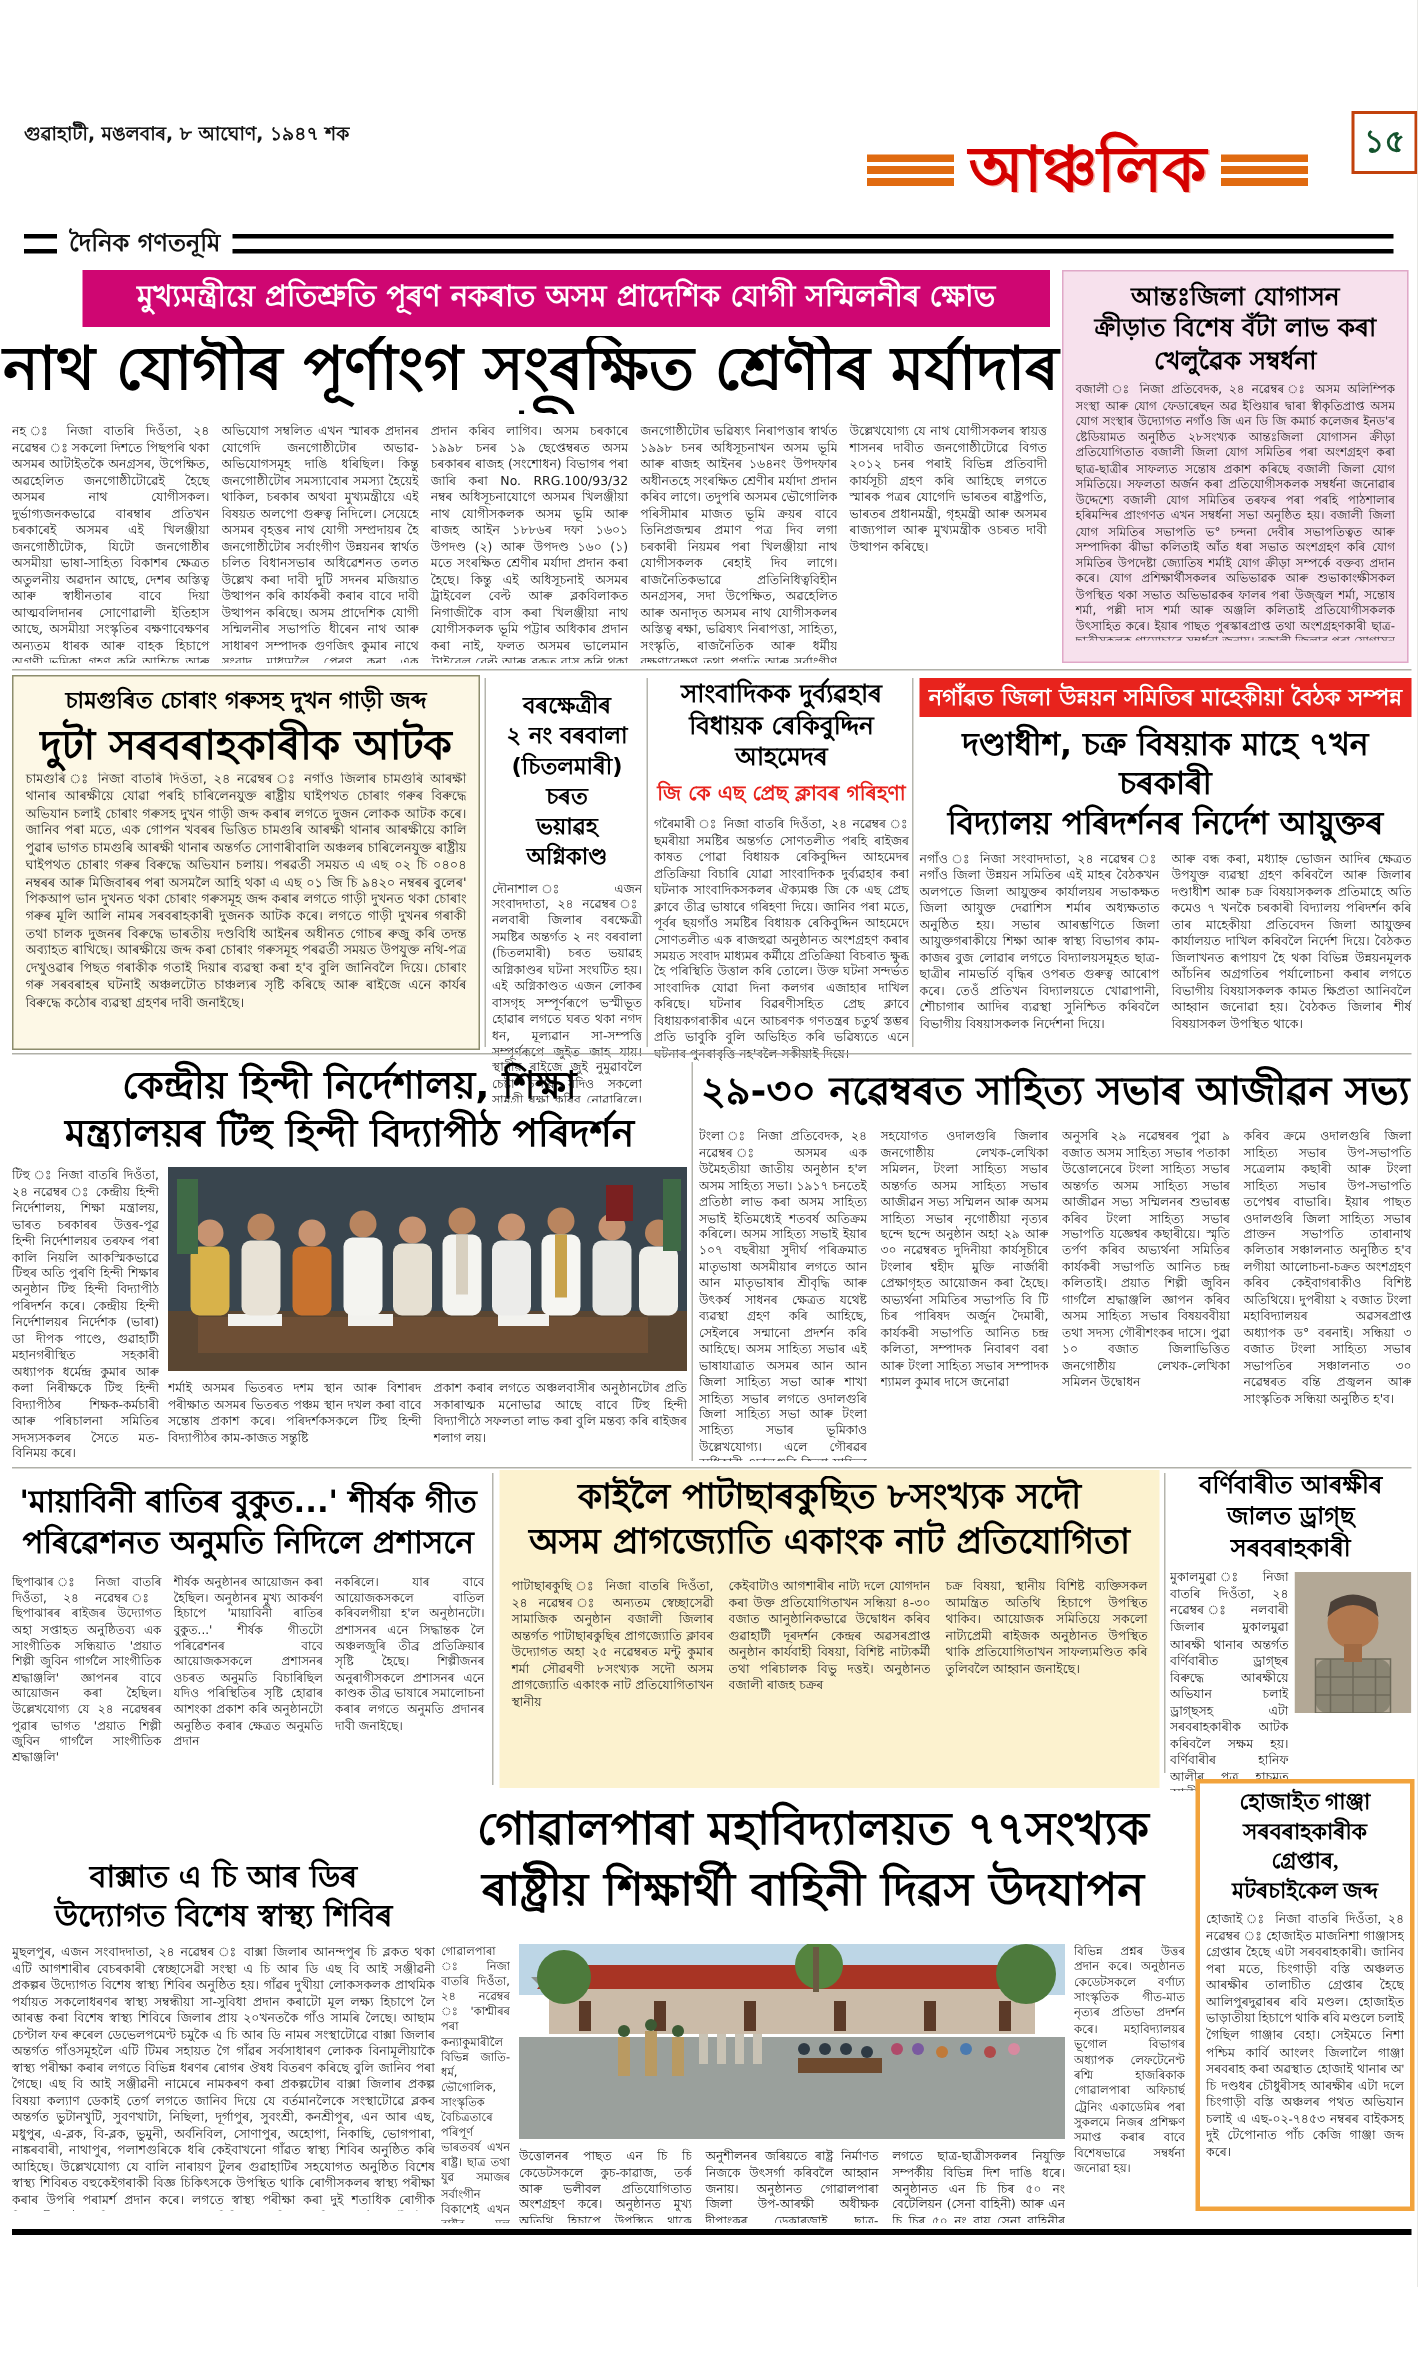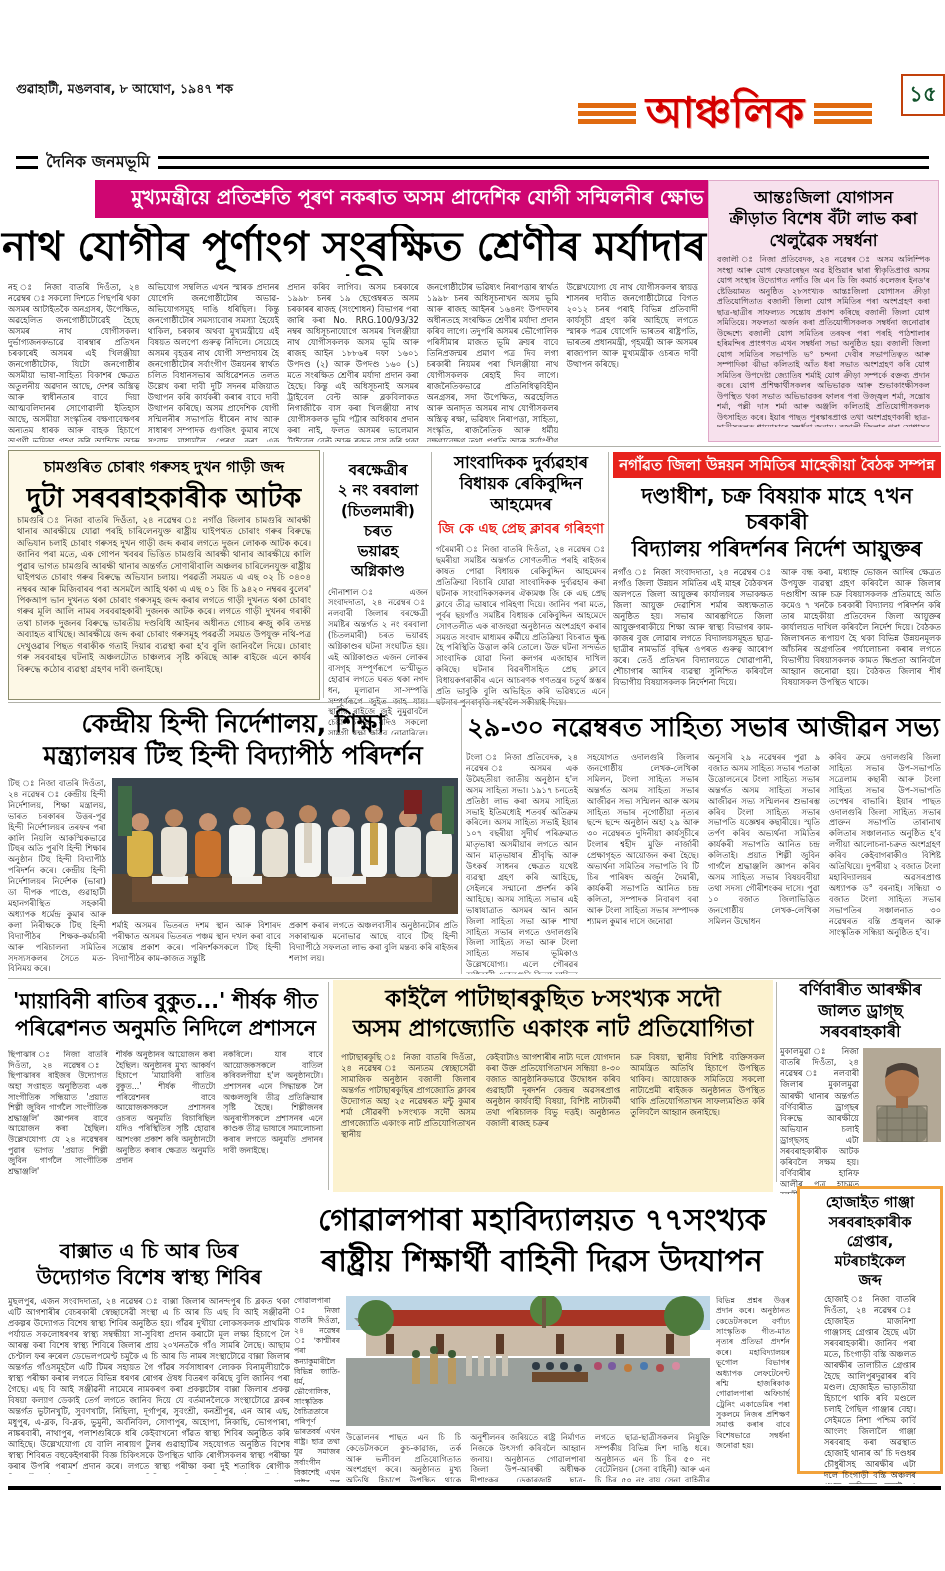--- a/index.html
+++ b/index.html
@@ -19,21 +19,21 @@
   .eng-date{font-size:14px;font-weight:bold;font-family:"Liberation Sans",sans-serif;text-align:right;}
   .pagenum-box{border:2px solid #c2410c;display:flex;align-items:center;justify-content:center;
                font-size:21px;font-weight:bold;color:#14532d;background:#fff;}
   .mast-row{display:flex;align-items:center;justify-content:center;gap:10px;}
   .mast-lines{width:58px;height:21px;background:repeating-linear-gradient(to bottom,#e06a10 0 5px,#ffffff 5px 8px);}
   .mast-title{font-size:42px;font-weight:bold;color:#d40000;line-height:1;text-shadow:1px 1px 0 #f4b0a0;}
   .name-row{display:flex;align-items:center;gap:8px;}
   .dbl{height:7px;border-top:3px solid #000;border-bottom:3px solid #000;}
   .paper-name{font-size:16px;font-weight:bold;white-space:nowrap;}
   
-  .kicker-magenta{background:#cf0672;color:#fff;font-weight:bold;display:flex;align-items:center;justify-content:center;margin-left:40px;}
+  .kicker-magenta{background:#cf0672;color:#fff;font-weight:bold;display:flex;align-items:center;justify-content:center;}
   .kicker-red{background:#e8231d;color:#fff;font-weight:bold;display:flex;align-items:center;justify-content:center;}
   .subhead-red{color:#e8231d;font-weight:bold;}
   
   .box-cream{background:#fdf8e6;border:1px solid #8d8d6d;}
   .box-pink{background:#f7e1ed;border:1px solid #e0a8c8;}
   .box-yellow{background:#fcf2cf;}
   .box-orange{background:#fff;border:3px solid #f2a33c;}
   .photo{display:block;}
 </style>
 </head>
@@ -47,21 +47,21 @@
     <span class="mast-lines"></span>
     <span class="mast-title">আঞ্চলিক</span>
     <span class="mast-lines"></span>
   </div>
 
 
   <div class="abs pagenum-box" style="left:901px;top:74px;width:40px;height:38px;">১৫</div>
 
   <div class="abs name-row" style="left:16px;top:152px;width:913px;height:20px;">
     <span class="dbl" style="width:22px;"></span>
-    <span class="paper-name">দৈনিক জনমভূমি</span>
+    <span class="paper-name">দৈনিক গণতনূমি</span>
     <span class="dbl" style="flex:1;"></span>
   </div>
 
   <div class="abs kicker-magenta" style="left:55px;top:180px;width:645px;height:38px;font-size:19.5px;">মুখ্যমন্ত্ৰীয়ে প্ৰতিশ্ৰুতি পূৰণ নকৰাত অসম প্ৰাদেশিক যোগী সন্মিলনীৰ ক্ষোভ</div>
 
   <div class="abs hl ctr" style="left:0px;top:224px;width:708px;height:52px;font-size:40px;line-height:1.1;overflow:hidden;">নাথ যোগীৰ পূৰ্ণাংগ সংৰক্ষিত শ্ৰেণীৰ মৰ্যাদাৰ দাবী</div>
 
   <div class="abs cols" style="left:8px;top:282px;width:690px;height:160px;gap:8px;">
     <div class="col bt jt" style="font-size:8.3px;">নহ ঃ নিজা বাতৰি দিওঁতা, ২৪ নৱেম্বৰ ঃ সকলো দিশতে পিছপৰি থকা অসমৰ আটাইতকৈ অনগ্ৰসৰ, উপেক্ষিত, অৱহেলিত জনগোষ্ঠীটোৱেই হৈছে অসমৰ নাথ যোগীসকল। দুৰ্ভাগ্যজনকভাৱে বাৰম্বাৰ প্ৰতিখন চৰকাৰেই অসমৰ এই খিলঞ্জীয়া জনগোষ্ঠীটোক, যিটো জনগোষ্ঠীৰ অসমীয়া ভাষা-সাহিত্য বিকাশৰ ক্ষেত্ৰত অতুলনীয় অৱদান আছে, দেশৰ অস্তিত্ব আৰু স্বাধীনতাৰ বাবে দিয়া আত্মবলিদানৰ সোণোৱালী ইতিহাস আছে, অসমীয়া সংস্কৃতিৰ বক্ষণাবেক্ষণৰ অন্যতম ধাৰক আৰু বাহক হিচাপে অগ্ৰণী ভূমিকা গ্ৰহণ কৰি আহিছে আৰু যিটো জনগোষ্ঠীয়ে সদায়েই নিজৰ অসমীয়া পৰিচয় বৰ্তাই ৰাখি দেশৰ প্ৰতি সমৰ্পিত ভূমিপুত্ৰ হিচাপে নিজৰ দায়িত্ব আৰু কৰ্তব্য পালন কৰি আহিছে, সেই জনগোষ্ঠীটোক কিন্তু অসমৰ নিৰ্বাচিত চৰকাৰসমূহে সদায়েই মাহী আইৰ দৃষ্টিৰে চাই আহিছে। ২০২৩ চনৰ ১৪ জুনত বহু প্ৰতীক্ষাৰ অন্তত 'অসম প্ৰাদেশিক যোগী সন্মিলনীৰ' এটি তিনিজনীয়া প্ৰতিনিধি দলে জনতা ভৱনৰ কাৰ্যালয়কক্ষত মুখ্যমন্ত্ৰী ড° হিমন্ত বিশ্ব শৰ্মাক সাক্ষাৎ কৰি নাথ যোগীসকলৰ অভাৱ-</div>
     <div class="col bt jt" style="font-size:8.3px;">অভিযোগ সম্বলিত এখন স্মাৰক প্ৰদানৰ যোগেদি জনগোষ্ঠীটোৰ অভাৱ-অভিযোগসমূহ দাঙি ধৰিছিল। কিন্তু জনগোষ্ঠীটোৰ সমস্যাবোৰ সমস্যা হৈয়েই থাকিল, চৰকাৰ অথবা মুখ্যমন্ত্ৰীয়ে এই বিষয়ত অলপো গুৰুত্ব নিদিলে। সেয়েহে অসমৰ বৃহত্তৰ নাথ যোগী সম্প্ৰদায়ৰ হৈ জনগোষ্ঠীটোৰ সৰ্বাংগীণ উন্নয়নৰ স্বাৰ্থত চলিত বিধানসভাৰ অধিৱেশনত তলত উল্লেখ কৰা দাবী দুটি সদনৰ মজিয়াত উত্থাপন কৰি কাৰ্যকৰী কৰাৰ বাবে দাবী উত্থাপন কৰিছে। অসম প্ৰাদেশিক যোগী সন্মিলনীৰ সভাপতি ধীৰেন নাথ আৰু সাধাৰণ সম্পাদক গুণজিৎ কুমাৰ নাথে সংবাদ মাধ্যমলৈ প্ৰেৰণ কৰা এক বিবৃতিযোগে নাথ যোগীসকলৰ দীৰ্ঘদিনীয়া সমস্যাসমূহৰ বিষয়ে কয়— অসমৰ ট্ৰাইবেল বেল্ট আৰু ব্লকসমূহত অতীজৰে পৰা বাস কৰা খিলঞ্জীয়া নাথ যোগী মানুহখিনিক সংৰক্ষিত শ্ৰেণীৰ মৰ্যাদা প্ৰদান কৰা। ১৯৯৮ চনৰ অসম চৰকাৰৰ অধিসূচনাখন সংশোধন কৰি ট্ৰাইবেল বেল্ট আৰু ব্লকসমূহৰ উপৰি ষষ্ঠ অনুসূচী এলেকাধীন অঞ্চলসমূহতো বাস কৰা খিলঞ্জীয়া নাথ যোগীসকলক ১০০% ভূমিৰ অধিকাৰ</div>
@@ -288,21 +288,21 @@
   </svg>
 
   <div class="abs bt jt" style="left:716px;top:1296px;width:74px;height:186px;font-size:7.8px;">বিভিন্ন প্ৰশ্নৰ উত্তৰ প্ৰদান কৰে। অনুষ্ঠানত কেডেটসকলে বৰ্ণাঢ্য সাংস্কৃতিক গীত-মাত নৃত্যৰ প্ৰতিভা প্ৰদৰ্শন কৰে। মহাবিদ্যালয়ৰ ভূগোল বিভাগৰ অধ্যাপক লেফটেনেণ্ট ৰশ্মি হাজৰিকাক গোৱালপাৰা অফিচাৰ্ছ ট্ৰেনিং একাডেমিৰ পৰা সুকলমে নিজৰ প্ৰশিক্ষণ সমাপ্ত কৰাৰ বাবে বিশেষভাৱে সম্বৰ্ধনা জনোৱা হয়।</div>
 
   <div class="abs cols" style="left:346px;top:1432px;width:364px;height:50px;gap:9px;">
     <div class="col bt jt" style="font-size:8.1px;">উত্তোলনৰ পাছত এন চি চি কেডেটসকলে কুচ-কাৱাজ, তৰ্ক আৰু ভলীবল প্ৰতিযোগিতাত অংশগ্ৰহণ কৰে। অনুষ্ঠানত মুখ্য অতিথি হিচাপে উপস্থিত থাকে গোৱালপাৰা জিলা আয়ুক্ত প্ৰদীপ টিমুং আৰু জিলা জ্যেষ্ঠ আৰক্ষী অধীক্ষক নৱনীত মহন্ত। আৰক্ষী অধীক্ষক নৱনীত মহন্তই কেডেটসকলক নিয়মানুবৰ্তিতা, কঠোৰ</div>
     <div class="col bt jt" style="font-size:8.1px;">অনুশীলনৰ জৰিয়তে ৰাষ্ট্ৰ নিৰ্মাণত নিজকে উৎসৰ্গা কৰিবলৈ আহ্বান জনায়। অনুষ্ঠানত গোৱালপাৰা জিলা উপ-আৰক্ষী অধীক্ষক দীপাংকৰ ডেকাৰজাই ছাত্ৰ-ছাত্ৰীসকলক আৰক্ষী, সৈন্য বাহিনী তথা অৰ্ধসামৰিক বাহিনীত যোগদান হ'বলৈ কেনেদৰে প্ৰস্তুত হ'ব লাগিব সেই বিষয়ে পৰামৰ্শ প্ৰদান কৰাৰ</div>
     <div class="col bt jt" style="font-size:8.1px;">লগতে ছাত্ৰ-ছাত্ৰীসকলৰ নিযুক্তি সম্পৰ্কীয় বিভিন্ন দিশ দাঙি ধৰে। অনুষ্ঠানত এন চি চিৰ ৫০ নং বেটেলিয়ন (সেনা বাহিনী) আৰু এন চি চিৰ ৫০ নং বায়ু সেনা বাহিনীৰ উদ্যোগত আয়োজিত অনুষ্ঠানত কেডেটসকলে অংশগ্ৰহণ কৰে। কাৰ্যসূচীৰ অন্তত বঁটা বিতৰণ কৰা হয়।</div>
   </div>
 
-  <div class="abs box-orange" style="left:797px;top:1186px;width:146px;height:288px;padding:4px 24px;box-sizing:border-box;">
+  <div class="abs box-orange" style="left:797px;top:1186px;width:146px;height:288px;padding:4px 4px;box-sizing:border-box;font-family:Liberation Serif, serif;">
     <div class="hl ctr" style="font-size:14.5px;line-height:1.35;">হোজাইত গাঞ্জা
 সৰবৰাহকাৰীক
 গ্ৰেপ্তাৰ,
 মটৰচাইকেল জব্দ</div>
     <div class="bt jt" style="font-size:8.3px;height:190px;margin-top:3px;">হোজাই ঃ নিজা বাতৰি দিওঁতা, ২৪ নৱেম্বৰ ঃ হোজাইত মাজনিশা গাঞ্জাসহ গ্ৰেপ্তাৰ হৈছে এটা সৰবৰাহকাৰী। জানিব পৰা মতে, চিংগাড়ী বস্তি অঞ্চলত আৰক্ষীৰ তালাচীত গ্ৰেপ্তাৰ হৈছে আলিপুৰদুৱাৰৰ ৰবি মণ্ডল। হোজাইত ভাড়াতীয়া হিচাপে থাকি ৰবি মণ্ডলে চলাই গৈছিল গাঞ্জাৰ বেহা। সেইমতে নিশা পশ্চিম কাৰ্বি আংলং জিলালৈ গাঞ্জা সৰবৰাহ কৰা অৱস্থাত হোজাই থানাৰ অ' চি দণ্ডধৰ চৌধুৰীসহ আৰক্ষীৰ এটা দলে চিংগাড়ী বস্তি অঞ্চলৰ পথত অভিযান চলাই এ এছ-০২-৭৪৫৩ নম্বৰৰ বাইকসহ দুই টেপোনাত পাঁচ কেজি গাঞ্জা জব্দ কৰে।</div>
   </div>
 
   <div class="abs" style="left:8px;top:1486px;width:933px;height:4px;background:#000;"></div>
 
 </div>

